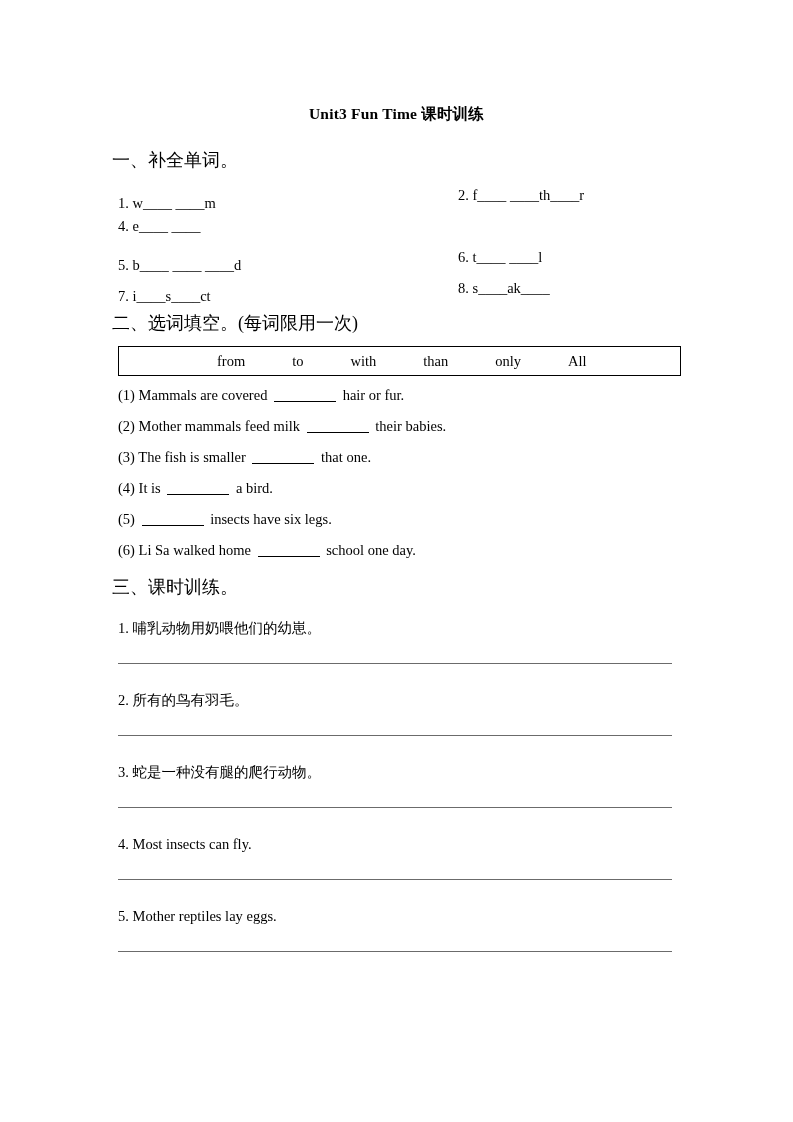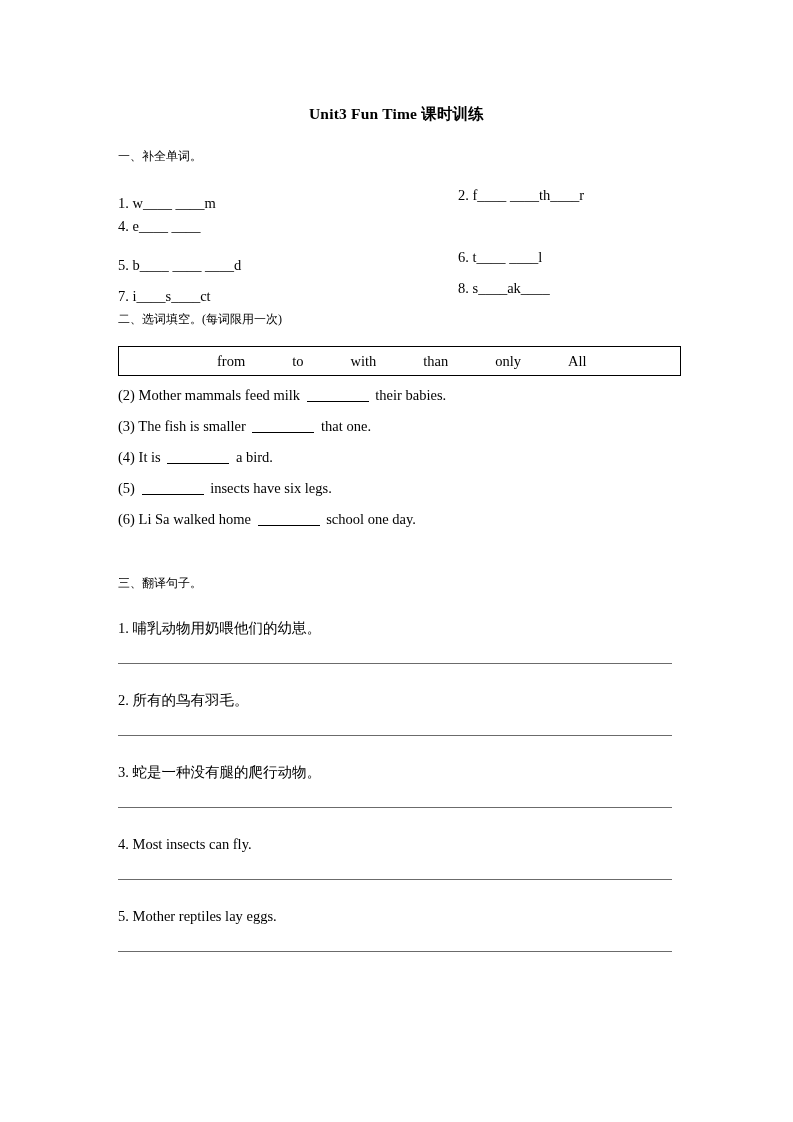--- a/index.html
+++ b/index.html
@@ -32,22 +32,22 @@
     width: 793px;
     text-align: center;
     font-size: 15.5px;
     font-weight: bold;
     letter-spacing: 0.2px;
   }
 
   
   .section-heading {
     position: absolute;
-    left: 118px;
-    font-size: 12px;
+    left: 112px;
+    font-size: 18px;
     white-space: nowrap;
   }
   #sec1-heading { top: 148px; }
   #sec2-heading { top: 311px; }
   #sec3-heading { top: 575px; }
 
   
   .word-grid {
     position: absolute;
     left: 118px;
@@ -170,20 +170,26 @@
       <span class="bank-word">to</span>
       <span class="bank-word">with</span>
       <span class="bank-word">than</span>
       <span class="bank-word">only</span>
       <span class="bank-word">All</span>
     </div>
   </div>
 
   <div class="fill-list">
 
+    <div class="fill-item">
+      <span>(1)</span>
+      <span>Mammals are covered</span>
+      <span class="blank-inline"></span>
+      <span>hair or fur.</span>
+    </div>
 
     <div class="fill-item">
       <span>(2)</span>
       <span>Mother mammals feed milk</span>
       <span class="blank-inline"></span>
       <span>their babies.</span>
     </div>
 
     <div class="fill-item">
       <span>(3)</span>
@@ -208,21 +214,21 @@
 
     <div class="fill-item">
       <span>(6)</span>
       <span>Li Sa walked home</span>
       <span class="blank-inline"></span>
       <span>school one day.</span>
     </div>
 
   </div>
 
-  <div class="section-heading" id="sec3-heading">三、翻译句子。</div>
+  <div class="section-heading" id="sec3-heading">三、课时训练。</div>
 
   <div class="trans-list">
 
     <div class="trans-item">
       <div class="trans-text">1. 哺乳动物用奶喂他们的幼崽。</div>
       <div class="answer-line"></div>
     </div>
 
     <div class="trans-item">
       <div class="trans-text">2. 所有的鸟有羽毛。</div>

